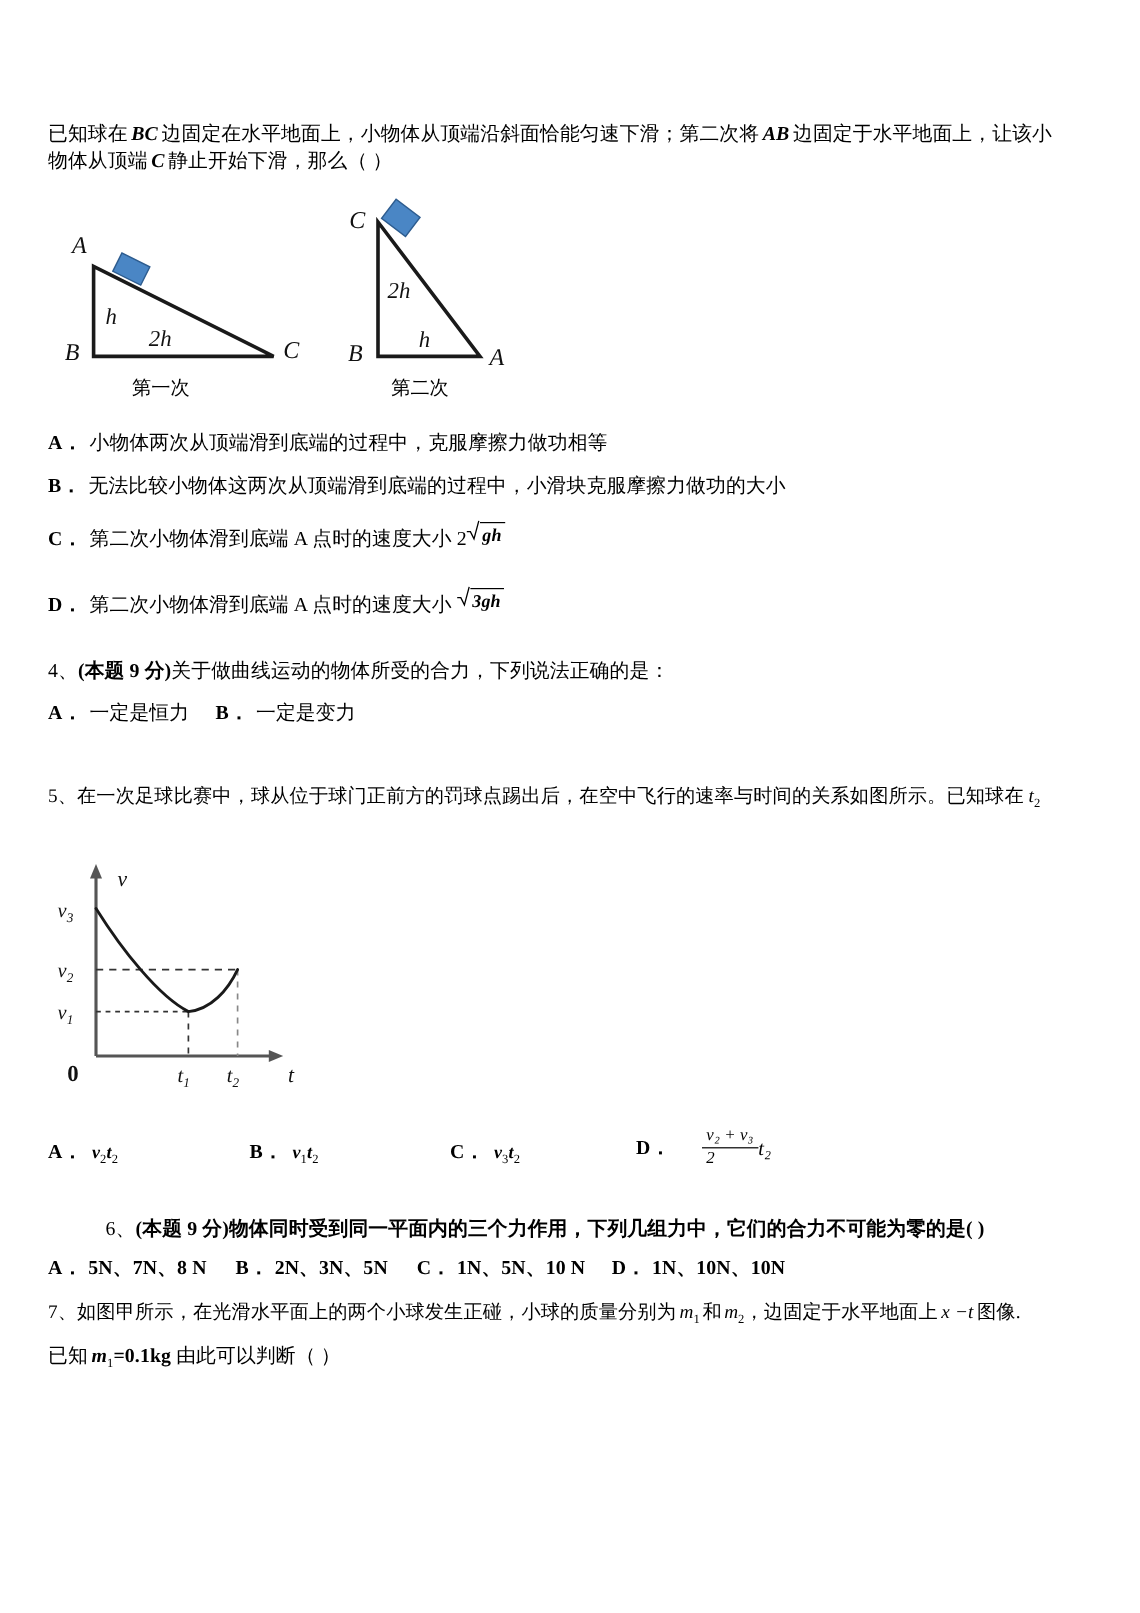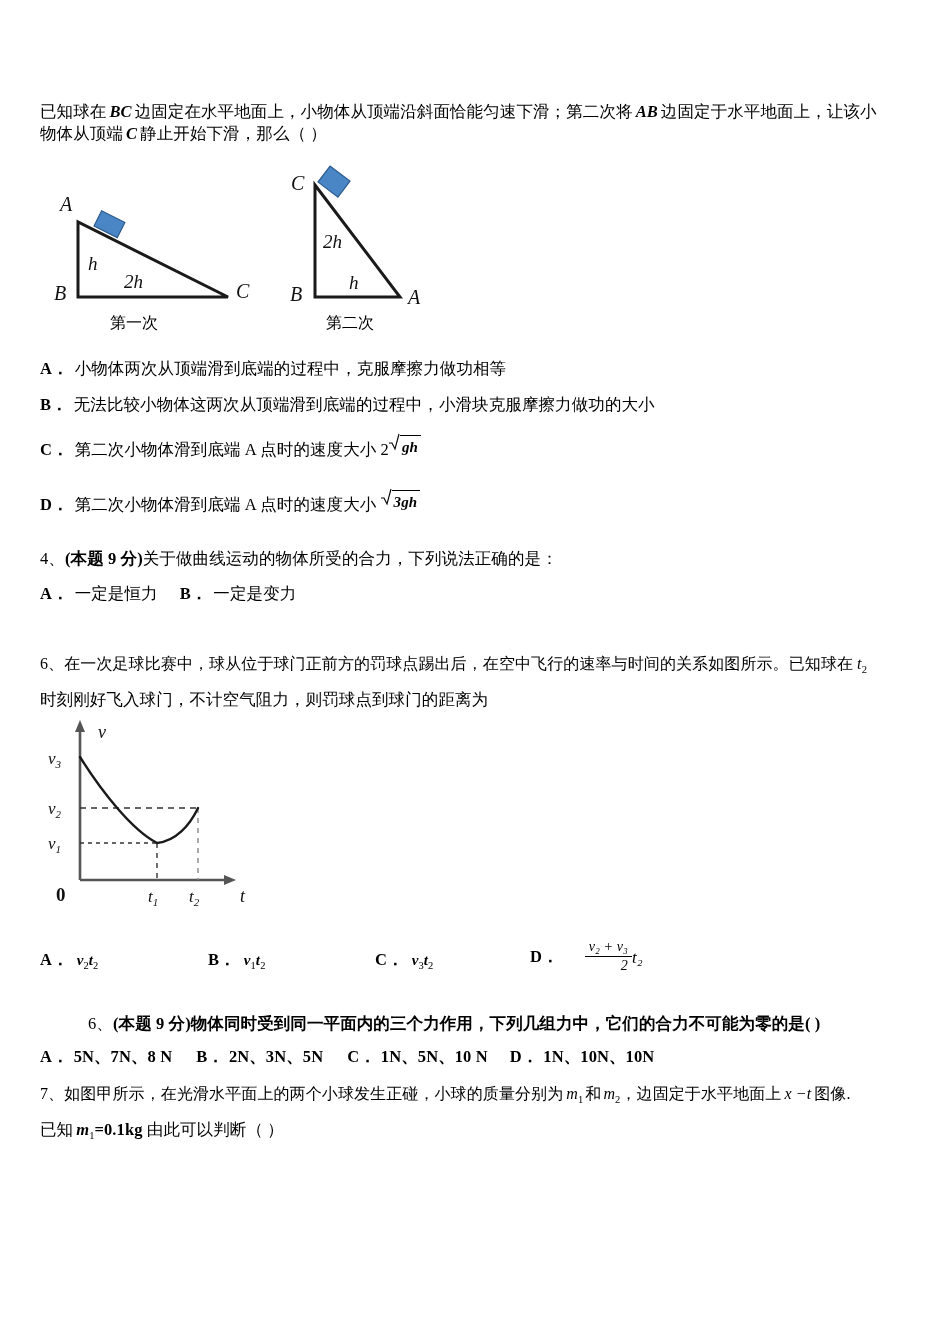--- a/index.html
+++ b/index.html
@@ -52,21 +52,21 @@
   }
   .radical .rad-sign {
     position: absolute;
     left: 0; top: -2px;
     width: 11px; height: 17px;
   }
   
   .frac {
     display: inline-block;
     vertical-align: middle;
-    text-align: right;
+    text-align: left;
     font-style: italic;
     font-size: 14px;
     line-height: 1.25;
     position: relative;
     top: -2px;
   }
   .frac .num { display: block; padding: 0 4px; }
   .frac .den { display: block; border-top: 1.1px solid #000; padding: 0 4px; }
   .frac-wrap { display: inline-block; vertical-align: middle; }
   
@@ -150,23 +150,22 @@
   <div class="ln" style="left:40px; top:547px;">
     <span>4、</span><span class="bold">(本题 9 分)</span><span>关于做曲线运动的物体所受的合力，下列说法正确的是：</span>
   </div>
 
   <div class="ln" style="left:40px; top:582px;">
     <span class="opt-letter">A．</span><span style="padding-left:6px;">一定是恒力</span><span style="display:inline-block;width:22px;"></span><span class="opt-letter">B．</span><span style="padding-left:6px;">一定是变力</span>
   </div>
 
 
   <div class="ln" style="left:40px; top:652px; font-size:16px;">
-    <span>6、在一次足球比赛中，球从位于球门正前方的罚球点踢出后，在空中飞行的速率与时间的关系如图所示。已知球在</span><span class="it" style="padding-left:4px;">t</span><sub class="sb">2</sub>
-  </div>
-  <div class="ln" style="left:40px; top:688px;">时刻刚好飞入球门，不计空气阻力，则罚球点到球门的距离为</div>
+    <span>5、在一次足球比赛中，球从位于球门正前方的罚球点踢出后，在空中飞行的速率与时间的关系如图所示。已知球在</span><span class="it" style="padding-left:4px;">t</span><sub class="sb">2</sub>
+  </div>
 
   <div class="fig" style="left:40px; top:712px;">
     <svg width="230" height="200" viewBox="0 0 230 200">
 
       <line x1="40" y1="168" x2="40" y2="16" stroke="#555" stroke-width="2.6"></line>
       <polygon points="40,8 35,20 45,20" fill="#555"></polygon>
       <line x1="40" y1="168" x2="188" y2="168" stroke="#555" stroke-width="2.6"></line>
       <polygon points="196,168 184,163 184,173" fill="#555"></polygon>
 
       <line x1="40" y1="96" x2="158" y2="96" stroke="#333" stroke-width="1.4" stroke-dasharray="6,5"></line>

